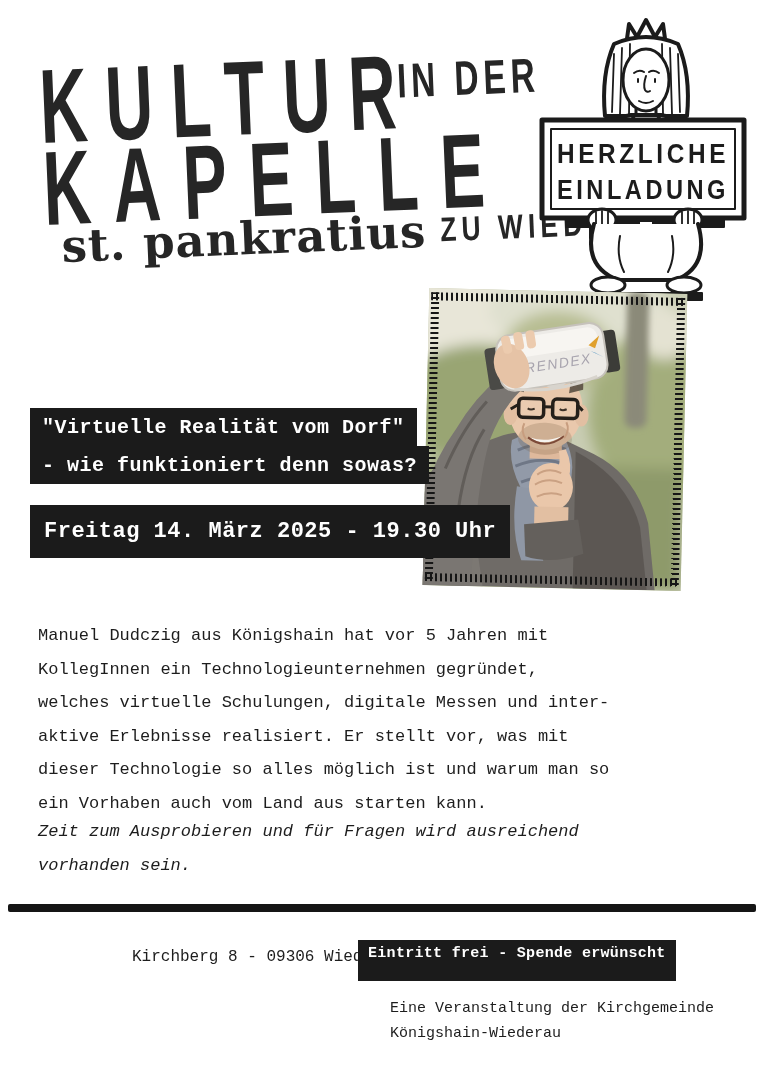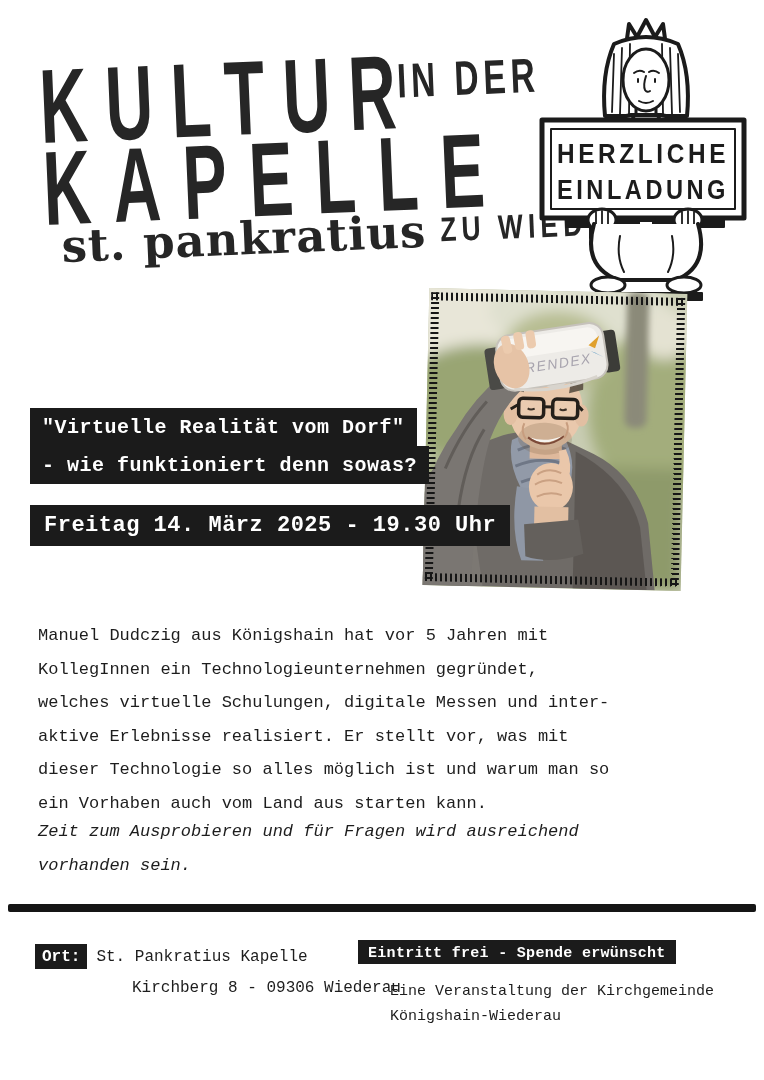--- a/index.html
+++ b/index.html
@@ -45,35 +45,35 @@
     background:repeating-linear-gradient(180deg,#161616 0,#161616 1.8px,transparent 1.8px,transparent 5px); }
   
   .topic-banner { position:absolute; left:30px; top:408px; z-index:6;
     display:flex; flex-direction:column; align-items:flex-start; }
   .banner-line { display:inline-block; background:#1b1b1b; color:#ffffff;
     font-family:"Liberation Mono","DejaVu Sans Mono",monospace; font-weight:700;
     font-size:20px; letter-spacing:0.5px; padding:8px 12px 7px; white-space:nowrap; }
   .datetime-banner { position:absolute; left:30px; top:505px; z-index:6;
     display:inline-block; background:#1b1b1b; color:#ffffff;
     font-family:"Liberation Mono","DejaVu Sans Mono",monospace; font-weight:700;
-    font-size:22px; letter-spacing:0.5px; padding:8px 14px; white-space:nowrap; }
+    font-size:22px; letter-spacing:0.5px; padding:14px 14px; white-space:nowrap; }
   
   .body-par { position:absolute; left:38px; width:640px; white-space:pre-line;
     font-size:17px; line-height:33.5px; color:#1d1d1d; }
   .body-par.p1 { top:619px; }
   .body-par.p2 { top:815px;font-style:italic; }
   
   .divider { position:absolute; left:8px; top:904px; width:748px; height:8px;
     background:#151515; border-radius:2px; }
   .footer-left { position:absolute; left:35px; top:942px; font-size:16px; line-height:31px; color:#1d1d1d; }
   .ort-label { background:#1b1b1b; color:#ffffff; font-weight:700; padding:4px 7px 3px; margin-right:9px; }
   .addr-line { padding-left:97px; }
   .footer-right { position:absolute; left:358px; top:940px; }
   .admission { display:inline-block; background:#1b1b1b; color:#ffffff; font-weight:700;
-    font-size:15px; letter-spacing:0.3px; padding:5px 10px 2px; white-space:nowrap; }
+    font-size:15px; letter-spacing:0.3px; padding:5px 10px 19px; white-space:nowrap; }
   .organizer { margin-top:15px; font-size:15px; line-height:25px; color:#1d1d1d; white-space:pre-line;margin-left:32px; }
 </style>
 </head>
 <body>
 
 <div class="page">
 
   <div class="title-rot">
     <div class="t-kultur">KULTUR</div>
     <div class="t-inder">IN DER</div>
@@ -246,23 +246,20 @@
 welches virtuelle Schulungen, digitale Messen und inter-
 aktive Erlebnisse realisiert. Er stellt vor, was mit
 dieser Technologie so alles möglich ist und warum man so
 ein Vorhaben auch vom Land aus starten kann.</div>
   <div class="body-par p2">Zeit zum Ausprobieren und für Fragen wird ausreichend
 vorhanden sein.</div>
 
   <div class="divider"></div>
 
   <div class="footer-left">
-    <div>
-      <span class="ort-label">Ort:</span><span>St. Pankratius Kapelle</span>
-    </div>
     <div class="addr-line">Kirchberg 8 - 09306 Wiederau</div>
   </div>
 
   <div class="footer-right">
     <span class="admission">Eintritt frei - Spende erwünscht</span>
     <div class="organizer">Eine Veranstaltung der Kirchgemeinde
 Königshain-Wiederau</div>
   </div>
 
 </div>

